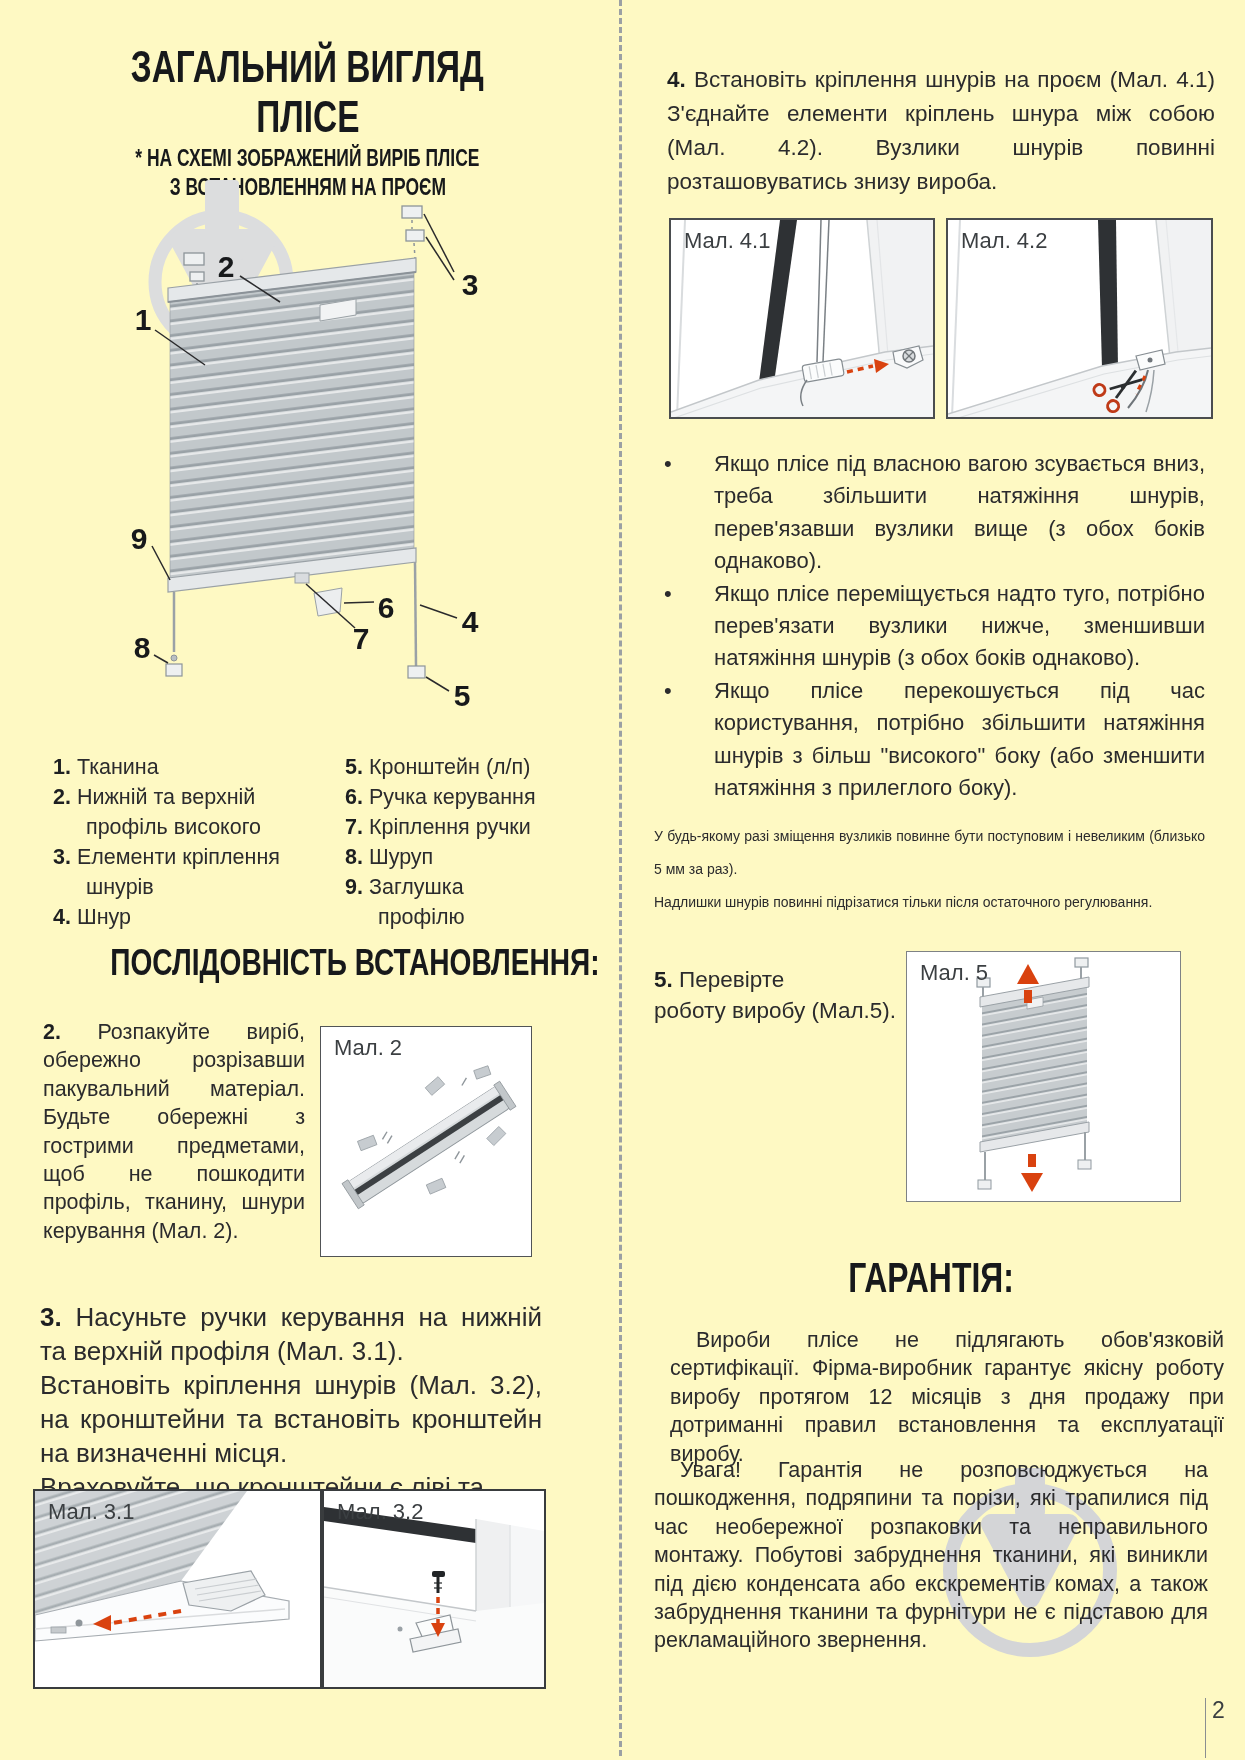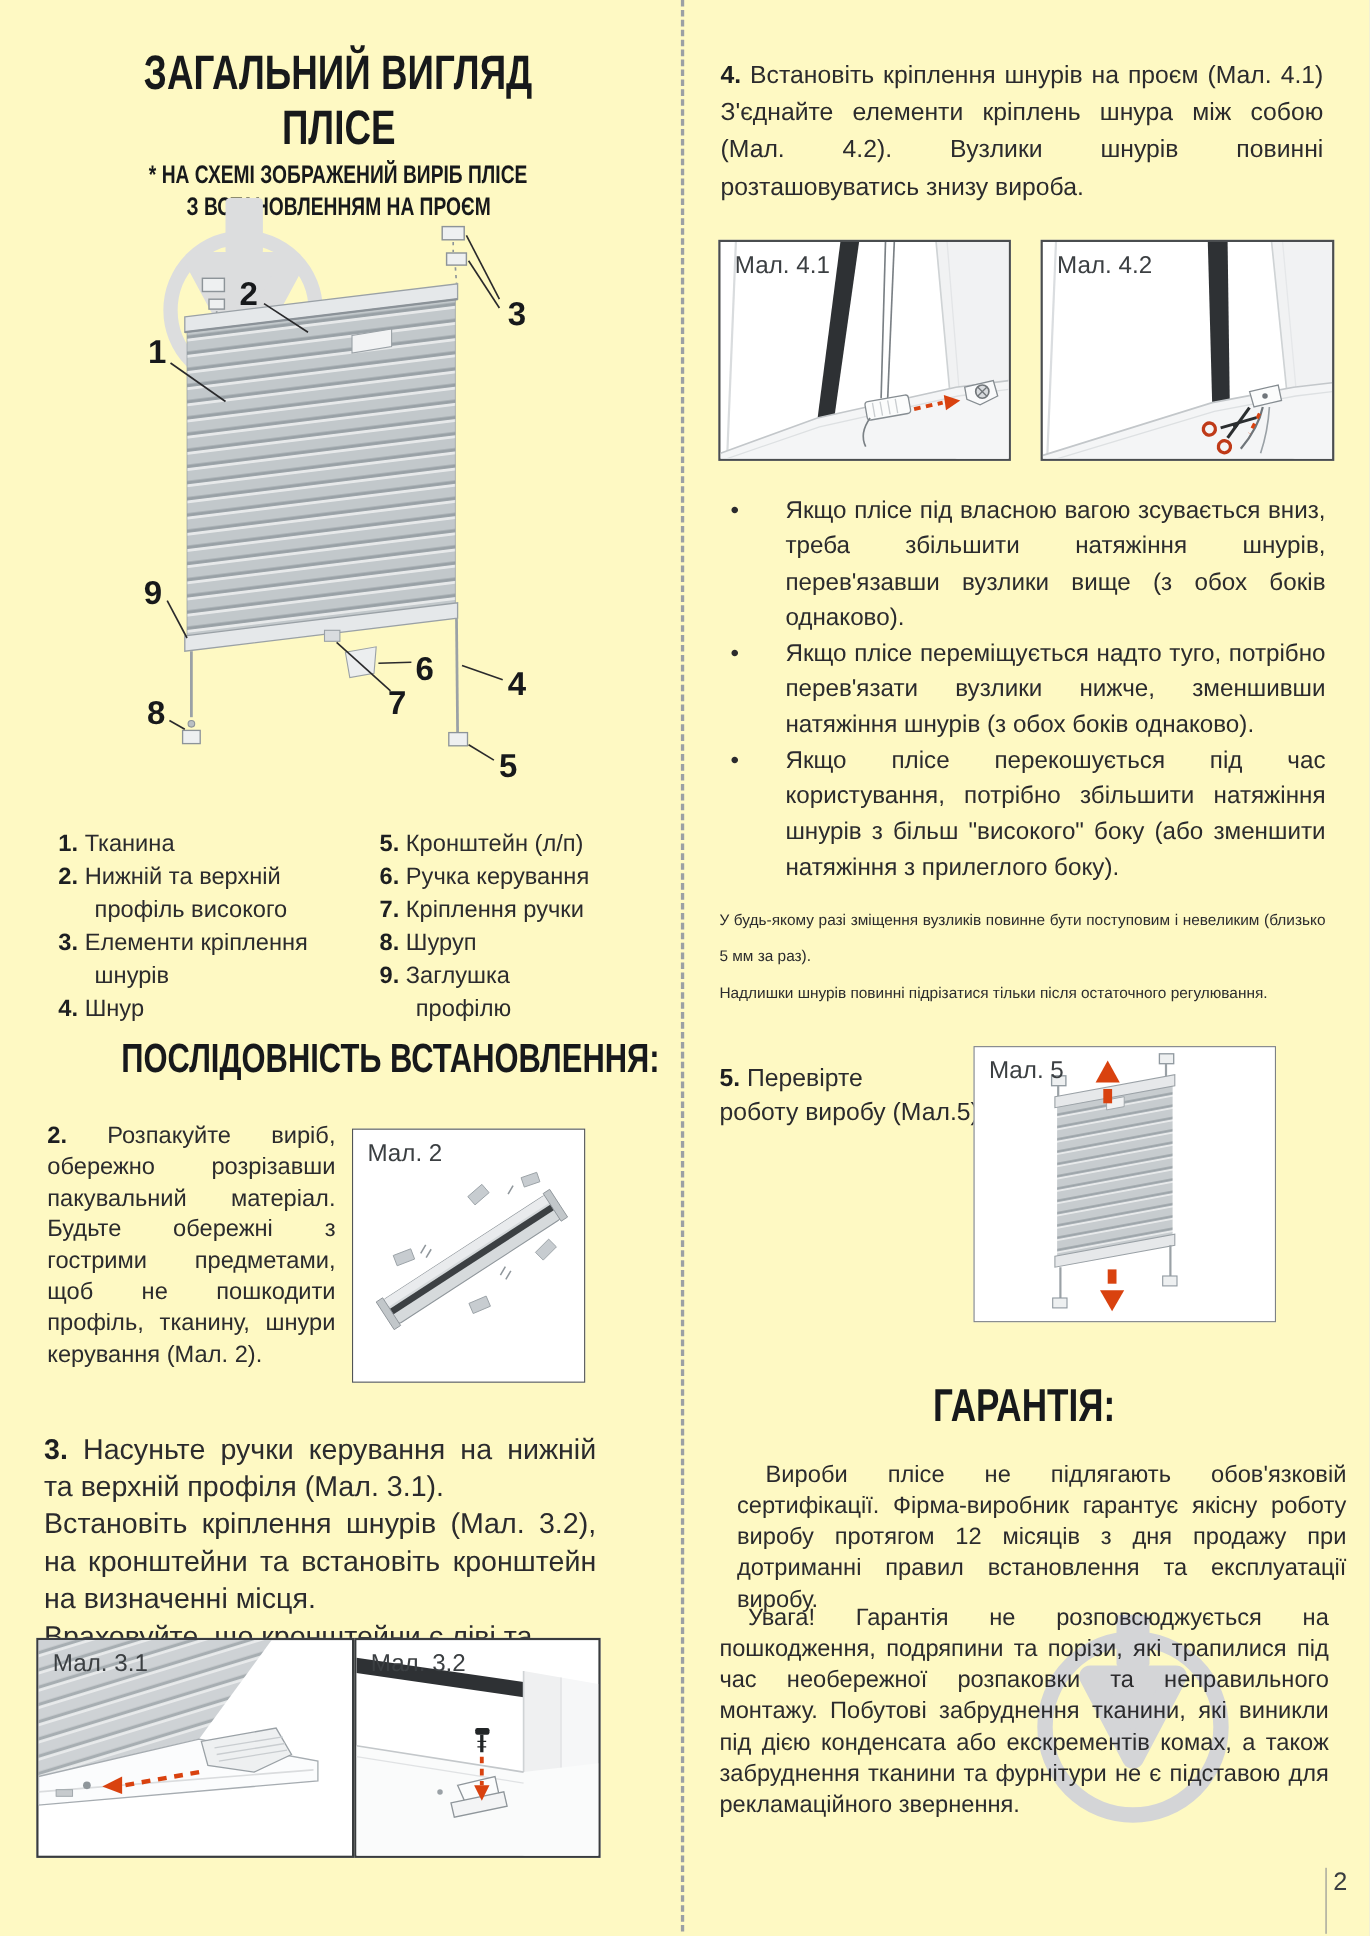--- a/index.html
+++ b/index.html
@@ -224,26 +224,26 @@
         <line x1="110" y1="97" x2="118" y2="97" stroke-width="1.2"></line>
       </g>
       <g>
         <line x1="114" y1="106" x2="114" y2="132" stroke="#d9420f" stroke-width="3.5" stroke-dasharray="6,5"></line>
         <polygon points="107,132 121,132 114,146" fill="#d9420f"></polygon>
       </g>
     </svg>
     <div class="figlabel">Мал. 3.2</div>
   </div>
 
-  <p class="abs just" style="left:654px;top:50px;width:548px;font-size:22.5px;line-height:34px;margin:1px;">
+  <p class="abs just" style="left:654px;top:50px;width:548px;font-size:22.5px;line-height:34px;margin:13px;">
     <span class="bnum">4.</span>
     <span>Встановіть кріплення шнурів на проєм (Мал. 4.1) З'єднайте елементи кріплень шнура між собою (Мал. 4.2). Вузлики шнурів повинні розташовуватись знизу вироба.</span>
   </p>
 
-  <div class="figbox" style="left:653px;top:218px;width:262px;height:197px;border:2px solid #4a4d4f;">
+  <div class="figbox" style="left:669px;top:218px;width:262px;height:197px;border:2px solid #4a4d4f;">
     <svg width="262" height="197" viewBox="0 0 262 197">
       <line x1="14" y1="0" x2="6" y2="197" stroke="#d9dcde" stroke-width="2"></line>
       <polygon points="109,0 126,0 102,170 88,162" fill="#2e3134"></polygon>
       <polygon points="196,0 262,0 262,197 214,197" fill="#f1f2f3"></polygon>
       <line x1="196" y1="0" x2="214" y2="197" stroke="#cfd3d5" stroke-width="1.5"></line>
       <line x1="206" y1="0" x2="222" y2="197" stroke="#e3e5e7" stroke-width="1.2"></line>
       <polygon points="0,192 88,160 214,132 262,126 262,197 0,197" fill="#f4f5f6"></polygon>
       <path d="M0,192 L88,160 L214,132 L262,126" fill="none" stroke="#c3c7ca" stroke-width="1.5"></path>
       <path d="M0,199 L90,168 L216,140 L262,134" fill="none" stroke="#dde0e2" stroke-width="1.2"></path>
       <line x1="150" y1="0" x2="146" y2="142" stroke="#7a8085" stroke-width="1.5"></line>
@@ -317,21 +317,21 @@
     <div class="just">У будь-якому разі зміщення вузликів повинне бути поступовим і невеликим (близько 5 мм за раз).</div>
     <div class="just">Надлишки шнурів повинні підрізатися тільки після остаточного регулювання.</div>
   </div>
 
   <div class="abs" style="left:654px;top:964px;width:280px;font-size:22.5px;line-height:31px;">
     <div><span class="bnum">5.</span>
       <span>Перевірте</span></div>
     <div>роботу виробу (Мал.5).</div>
   </div>
 
-  <div class="figbox" style="left:885px;top:951px;width:273px;height:249px;border:1.5px solid #7e8285;">
+  <div class="figbox" style="left:906px;top:951px;width:273px;height:249px;border:1.5px solid #7e8285;">
     <svg width="273" height="249" viewBox="0 0 273 249">
       <defs>
         <pattern id="pl5" width="20" height="11" patternUnits="userSpaceOnUse" patternTransform="rotate(-10.5)">
           <rect width="20" height="11" fill="#c7cccf"></rect>
           <rect y="7" width="20" height="2.2" fill="#9ba3a8"></rect>
           <rect y="9.2" width="20" height="1.8" fill="#e8eaeb"></rect>
         </pattern>
       </defs>
       <g fill="#eef0f1" stroke="#9099a0" stroke-width="1.2">
         <rect x="70" y="26" width="13" height="9"></rect>

